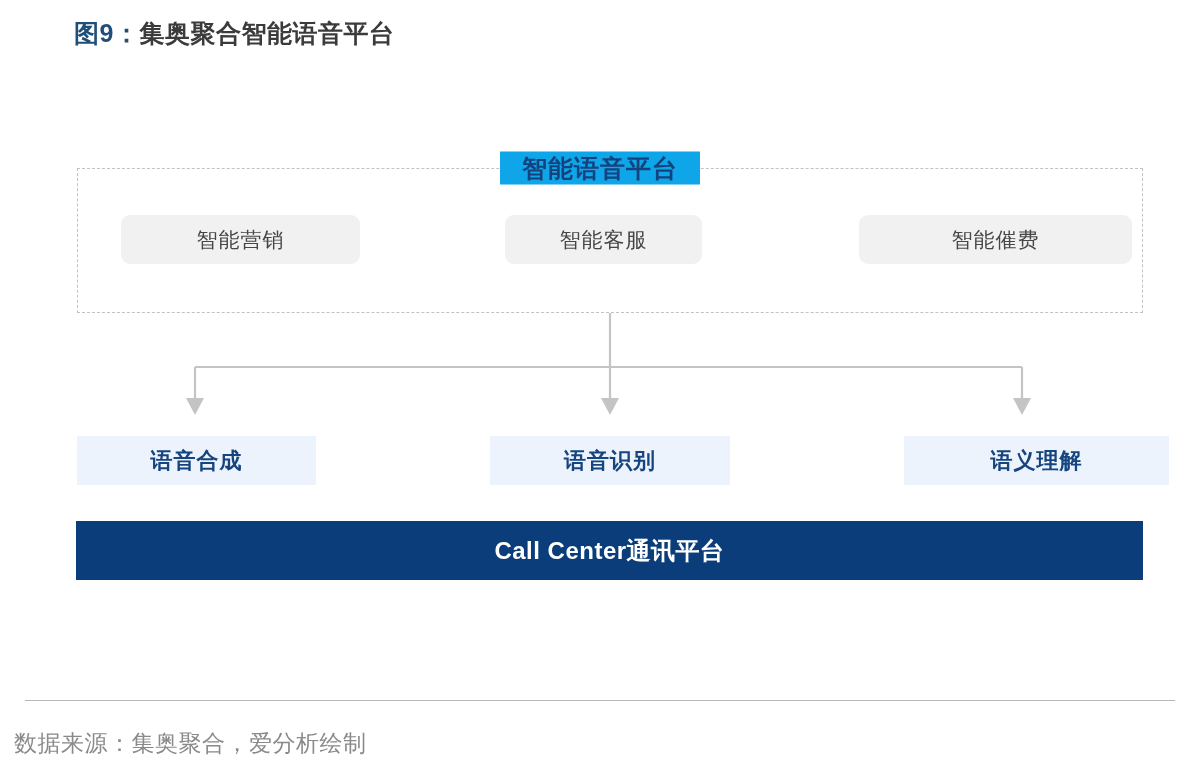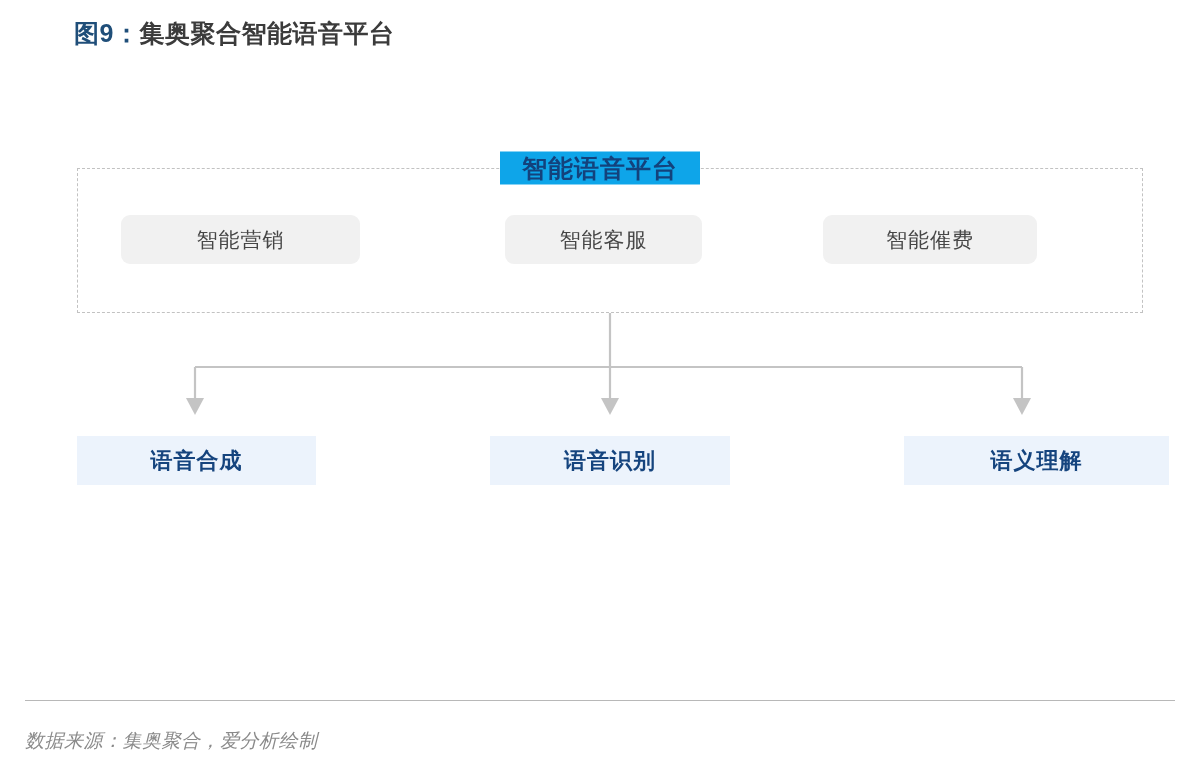--- a/index.html
+++ b/index.html
@@ -75,21 +75,21 @@
     align-items: center;
     justify-content: center;
     font-size: 21px;
     color: #464646;
     letter-spacing: 1px;
     z-index: 3;
     border-radius: 9px;
   }
   #app-box-0 { left: 121px;  width: 239px; }
   #app-box-1 { left: 479px;  width: 197px; margin-left: 26px; }
-  #app-box-2 { left: 823px;  width: 214px; }
+  #app-box-2 { left: 859px;  width: 273px; }
 
   
   #connectors {
     position: absolute;
     left: 0;
     top: 0;
     width: 1200px;
     height: 700px;
     pointer-events: none;
     z-index: 2;
@@ -136,24 +136,23 @@
   #footer-rule {
     position: absolute;
     left: 25px;
     top: 700px;
     width: 1150px;
     height: 1px;
     background: #b8b8b8;
   }
   #source-note {
     position: absolute;
-    left: 25px;
+    left: 14px;
     top: 728px;
-    font-size: 19px;
-    font-style: italic;
+    font-size: 23px;
     color: #8a8a8a;
     letter-spacing: 0.5px;
     white-space: nowrap;
   }
 </style>
 </head>
 <body>
 
 <div id="figure-title">
   <span class="fig-num">图9：</span><span class="fig-name">集奥聚合智能语音平台</span>
@@ -183,17 +182,18 @@
       <polygon points="186,398 204,398 195,415"></polygon>
       <polygon points="601,398 619,398 610,415"></polygon>
       <polygon points="1013,398 1031,398 1022,415"></polygon>
     </g>
   </svg>
 
   <div class="cap-box" id="cap-box-1">语音识别</div>
   <div class="cap-box" id="cap-box-0">语音合成</div>
   <div class="cap-box" id="cap-box-2">语义理解</div>
 
+  <div id="foundation-bar">Call Center通讯平台</div>
 
 </div>
 
 <div id="footer-rule"></div>
 <div id="source-note">数据来源：集奥聚合，爱分析绘制</div>
 
 </body></html>

